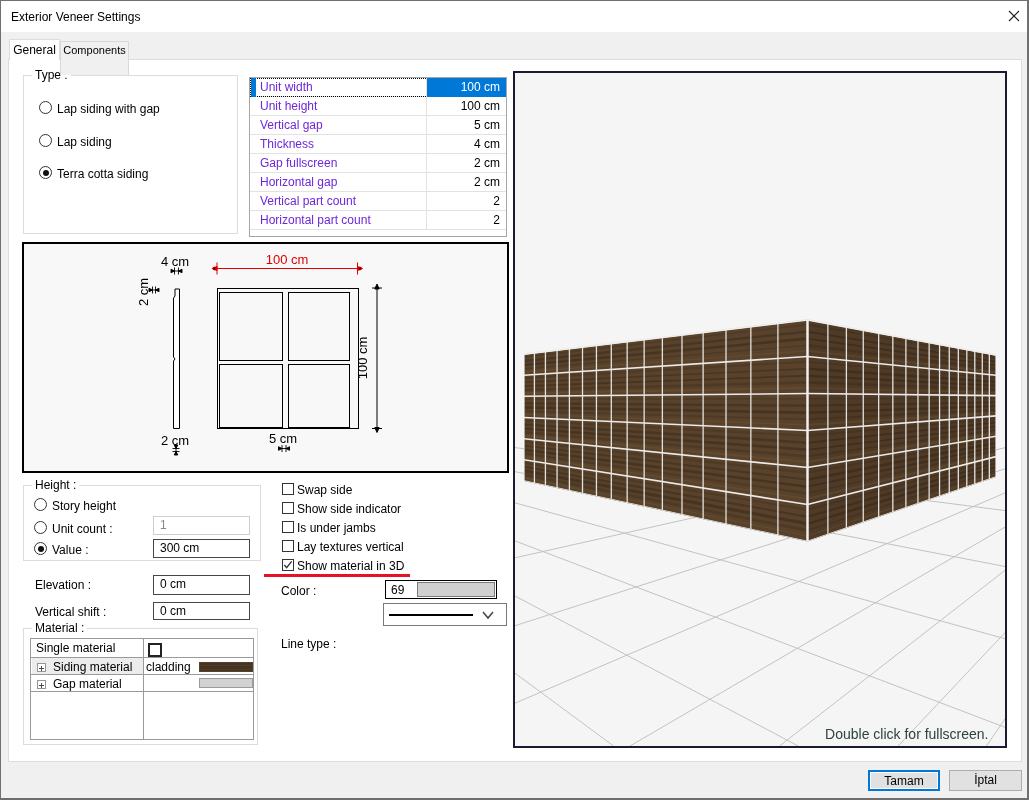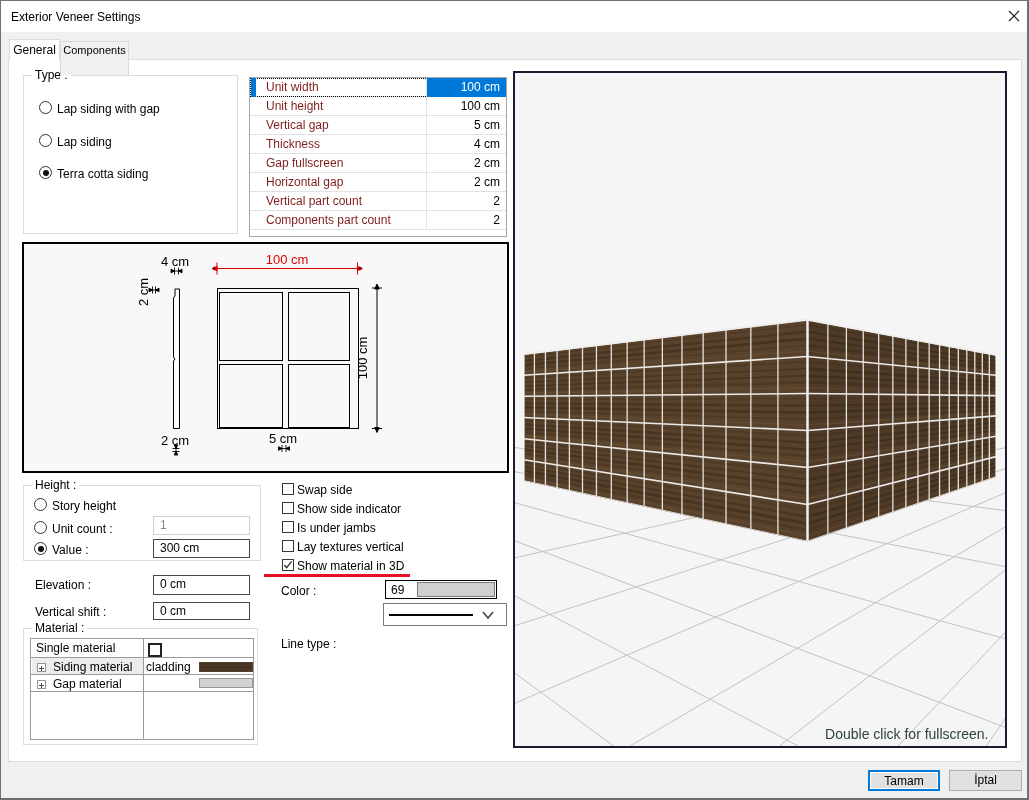--- a/index.html
+++ b/index.html
@@ -18,21 +18,21 @@
   .groupbox { border:1px solid #dcdcdc; background:transparent;padding-left:24px; }
   .gblabel { position:absolute; top:-8px; left:8px; background:#fff; padding:0 3px; color:#000; }
   .radio { position:absolute; width:13px; height:13px; border:1px solid #333; border-radius:50%; background:#fff; }
   .radio.on::after { content:""; position:absolute; left:2.5px; top:2.5px; width:6px; height:6px; background:#111; border-radius:50%; }
   .cb { position:absolute; width:12px; height:12px; border:1px solid #333; background:#fff; }
   .lbl { position:absolute; white-space:nowrap; color:#000; }
   .input { position:absolute; background:#fff; border:1px solid #464646; padding-left:6px; line-height:17px; color:#000; }
   
   .ptable { left:248px; top:76px; width:258px; height:160px; background:#fff; border:1px solid #a6a6a6; }
   .prow { position:absolute; left:0; width:256px; height:19px; border-bottom:1px solid #e2e2e2; }
-  .prow .pl { position:absolute; left:16px; top:2px; color:#7f1d1d; }
+  .prow .pl { position:absolute; left:10px; top:2px; color:#6d28d9; }
   .prow .pv { position:absolute; left:176px; top:2px; width:74px; text-align:right; color:#000; }
   
   .mtable { left:29px; top:637px; width:224px; height:102px; background:#fff; border:1px solid #9a9a9a; }
   .expander { position:absolute; width:9px; height:9px; border:1px solid #959595; background:#fff; }
   .expander::before { content:""; position:absolute; left:1px; top:3.5px; width:5px; height:1px; background:#4a4a4a; }
   .expander::after { content:""; position:absolute; left:3px; top:1.5px; width:1px; height:5px; background:#4a4a4a; }
   .btn { position:absolute; height:21px; background:#e1e1e1; text-align:center; line-height:19px; color:#000; }
   .woodswatch { background:
       repeating-linear-gradient(180deg,#4e3b28 0px,#3a2b1b 1px,#55422d 2.2px,#40301e 3.2px,#4e3b28 4px); border:1px solid #55422d;}
 </style>
@@ -85,21 +85,21 @@
     </div>
     <div class="prow" style="top:95px;">
       <div class="pl">Horizontal gap</div>
       <div class="pv">2 cm</div>
     </div>
     <div class="prow" style="top:114px;">
       <div class="pl">Vertical part count</div>
       <div class="pv">2</div>
     </div>
     <div class="prow" style="top:133px;">
-      <div class="pl">Components part count</div>
+      <div class="pl">Horizontal part count</div>
       <div class="pv">2</div>
     </div>
     <div style="position:absolute;left:176px;top:0;width:1px;height:152px;background:#e2e2e2;"></div>
   </div>
 
   <div class="abs" style="left:21px; top:241px; width:487px; height:231px; border:2px solid #000; background:#f8f8f8;">
     <div style="position:absolute; left:0; top:0; width:483px; height:227px;">
 <svg width="483" height="227" viewBox="0 0 483 227" style="position:absolute;left:0;top:0">
 <path d="M 151.0 45 L 155.5 45 L 155.5 184.5 L 149.5 184.5 L 149.5 117 L 151.0 115 L 149.5 113 L 149.5 54 L 151.0 52 Z" fill="#fff" stroke="#000" stroke-width="1"></path>
 <rect x="193.5" y="44.5" width="141.0" height="140.0" fill="none" stroke="#000" stroke-width="1"></rect>

